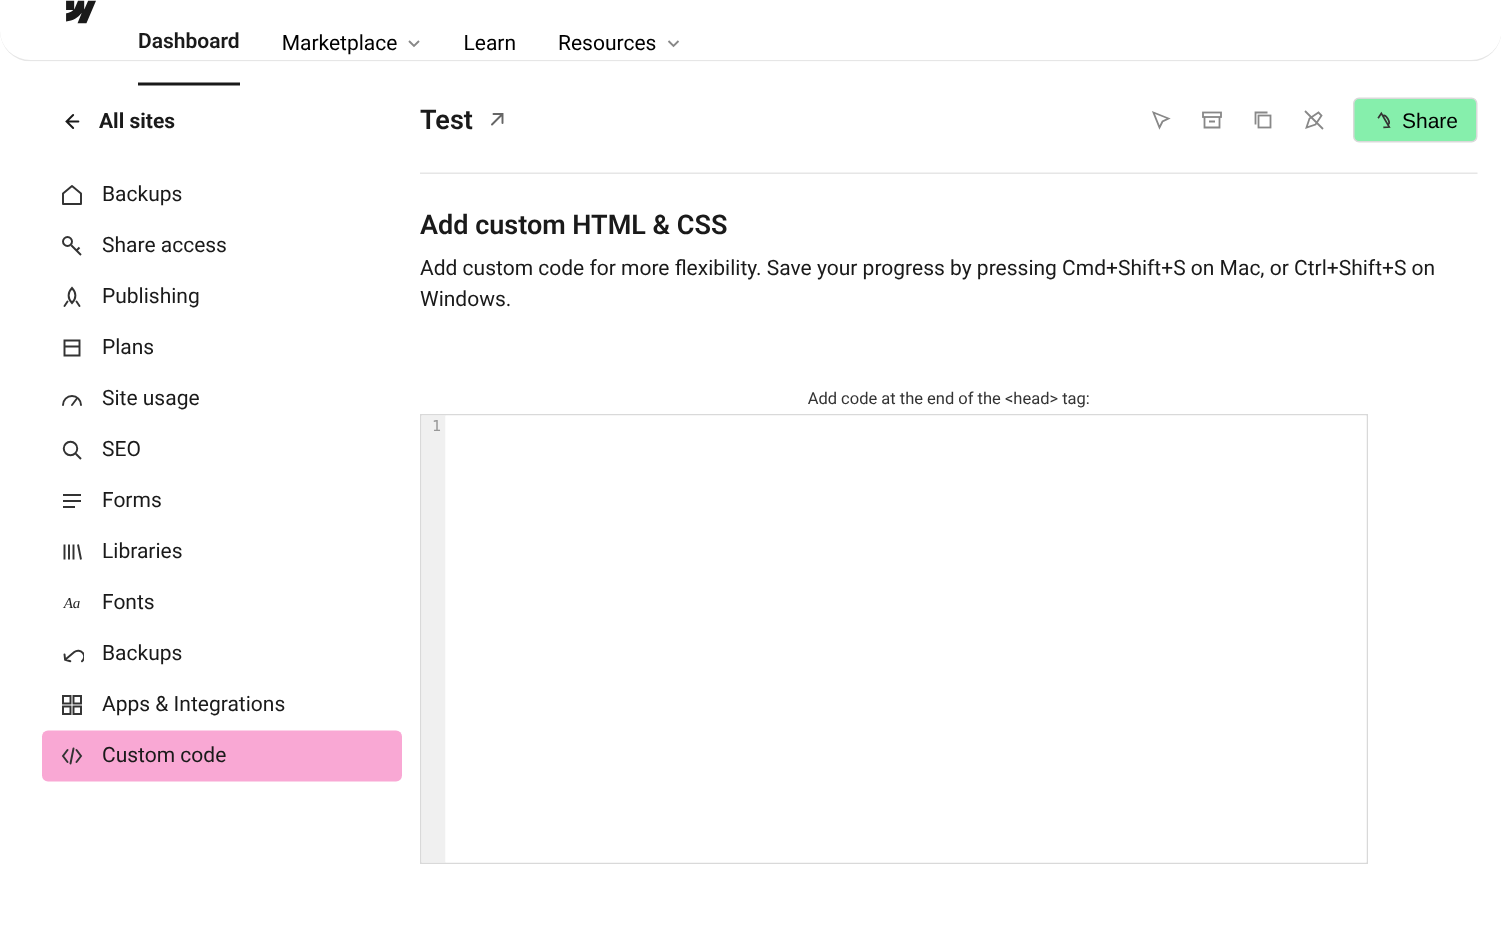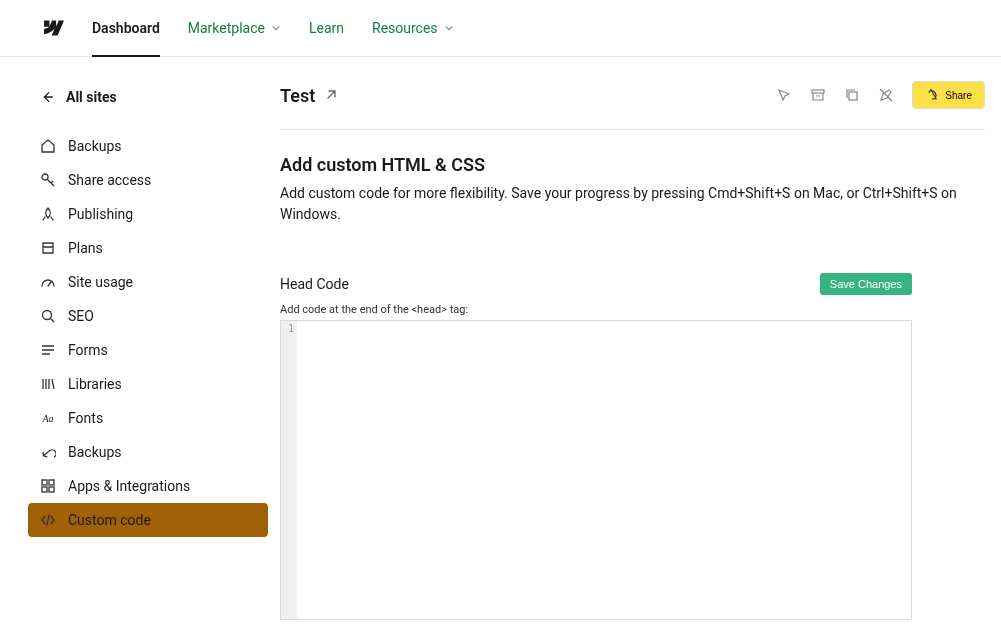--- a/index.html
+++ b/index.html
@@ -1,51 +1,51 @@
 <!DOCTYPE html>
 <html><head>
 <meta charset="utf-8">
 <style>
 * { margin: 0; padding: 0; box-sizing: border-box; }
 body { font-family: -apple-system, BlinkMacSystemFont, "Segoe UI", Roboto, Helvetica, Arial, sans-serif; color: #1a1a1a; background: #fff; font-size: 14px; }
 
 
-.topnav { height: 57px; border-bottom: 1px solid #e6e6e6; display: flex; align-items: center; padding: 0 40px; gap: 28px; }
+.topnav { height: 41px; border-bottom: 1px solid #e6e6e6; display: flex; padding: 0 40px; gap: 28px; border-radius: 24px; }
 .logo { width: 24px; height: 16px; }
-.topnav-item { display: flex; align-items: center; gap: 6px; height: 57px; color: #15803d; cursor: pointer; font-size: 14px; }
+.topnav-item { display: flex; align-items: center; gap: 6px; height: 57px; color: #000000; cursor: pointer; font-size: 14px; }
 .topnav-item.active { color: #1a1a1a; font-weight: 600; border-bottom: 2px solid #1a1a1a; margin-bottom: -1px; }
 .chev { width: 10px; height: 10px; }
 
 
 .container { display: flex; }
 .sidebar { width: 280px; padding: 24px 12px 24px 28px; flex-shrink: 0; }
 .main { flex: 1; padding: 24px 16px 24px 0; min-width: 0; }
 
 
 .back-link { display: flex; align-items: center; gap: 12px; font-weight: 700; font-size: 14px; padding: 8px 12px; cursor: pointer; margin-bottom: 16px; }
 .side-item { display: flex; align-items: center; gap: 12px; padding: 9px 12px; font-size: 14px; color: #1a1a1a; cursor: pointer; border-radius: 4px; }
-.side-item.active { background: #a16207; }
+.side-item.active { background: #f9a8d4; }
 .side-icon { width: 16px; height: 16px; flex-shrink: 0; display: flex; align-items: center; justify-content: center; }
 
 
 .site-header { display: flex; align-items: center; justify-content: space-between; padding-bottom: 20px; border-bottom: 1px solid #e6e6e6; margin-bottom: 24px; }
 .site-title-row { display: flex; align-items: center; gap: 10px; }
 .site-title { font-size: 18px; font-weight: 600; text-align: center; }
 .header-actions { display: flex; align-items: center; gap: 18px; }
 .action-icon { width: 16px; height: 16px; color: #666; cursor: pointer; display: flex; align-items: center; justify-content: center; }
-.share-btn { display: flex; align-items: center; gap: 6px; border: 1px solid #d9d9d9; border-radius: 4px; padding: 6px 12px; font-size: 10px; cursor: pointer; background: #fde047; }
+.share-btn { display: flex; align-items: flex-end; gap: 6px; border: 1px solid #d9d9d9; border-radius: 4px; padding: 6px 12px; font-size: 14px; cursor: pointer; background: #86efac; }
 
 
 .section-title { font-size: 18px; font-weight: 600; margin-bottom: 8px; }
 .section-desc { font-size: 14px; color: #1a1a1a; line-height: 1.5; max-width: 700px; margin-bottom: 48px; }
 
 .code-section-header { display: flex; align-items: center; justify-content: space-between; margin-bottom: 8px; max-width: 632px; }
 .code-section-title { font-size: 14px; color: #1a1a1a; }
 .save-btn { background: #36b37e; color: #fff; border: none; border-radius: 3px; padding: 5px 10px; font-size: 11px; cursor: pointer; }
-.code-label { font-size: 11px; color: #333; margin-bottom: 4px; }
+.code-label { font-size: 11px; color: #333; margin-bottom: 4px; text-align: center; }
 .code-editor-wrap { border: 1px solid #d9d9d9; display: flex; max-width: 632px; height: 300px; }
 .gutter { width: 16px; background: #f0f0f0; font-size: 10px; color: #999; text-align: right; padding: 2px 3px; font-family: Menlo, Consolas, monospace; }
 .code-editor { flex: 1; border: none; outline: none; resize: none; font-family: Menlo, Consolas, monospace; font-size: 12px; padding: 2px 4px; }
 
 svg { display: block; }
 </style>
 </head>
 <body>
 
 <div class="topnav">
@@ -231,23 +231,19 @@
               </svg>
             </span>
           <span>Share</span>
         </button>
       </div>
     </div>
 
     <h2 class="section-title">Add custom HTML &amp; CSS</h2>
     <p class="section-desc">Add custom code for more flexibility. Save your progress by pressing Cmd+Shift+S on Mac, or Ctrl+Shift+S on Windows.</p>
 
-    <div class="code-section-header">
-      <span class="code-section-title">Head Code</span>
-      <button class="save-btn">Save Changes</button>
-    </div>
     <div class="code-label">Add code at the end of the &lt;head&gt; tag:</div>
     <div class="code-editor-wrap">
       <div class="gutter"><span>1</span></div>
       <textarea class="code-editor" value="" style=""></textarea>
     </div>
   </div>
 </div>
 
 </body></html>

